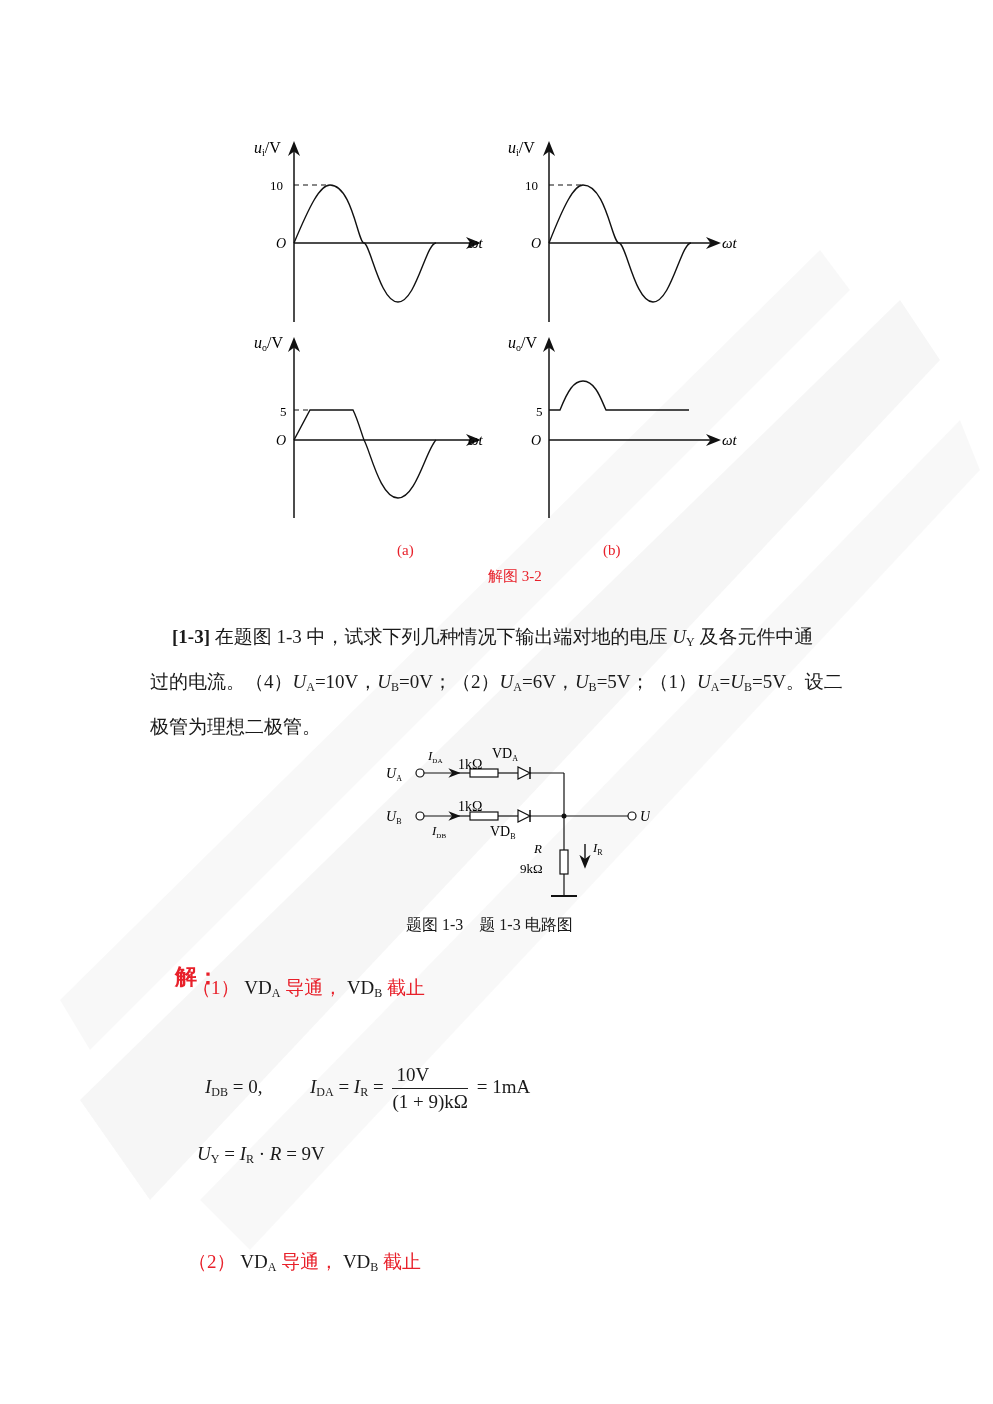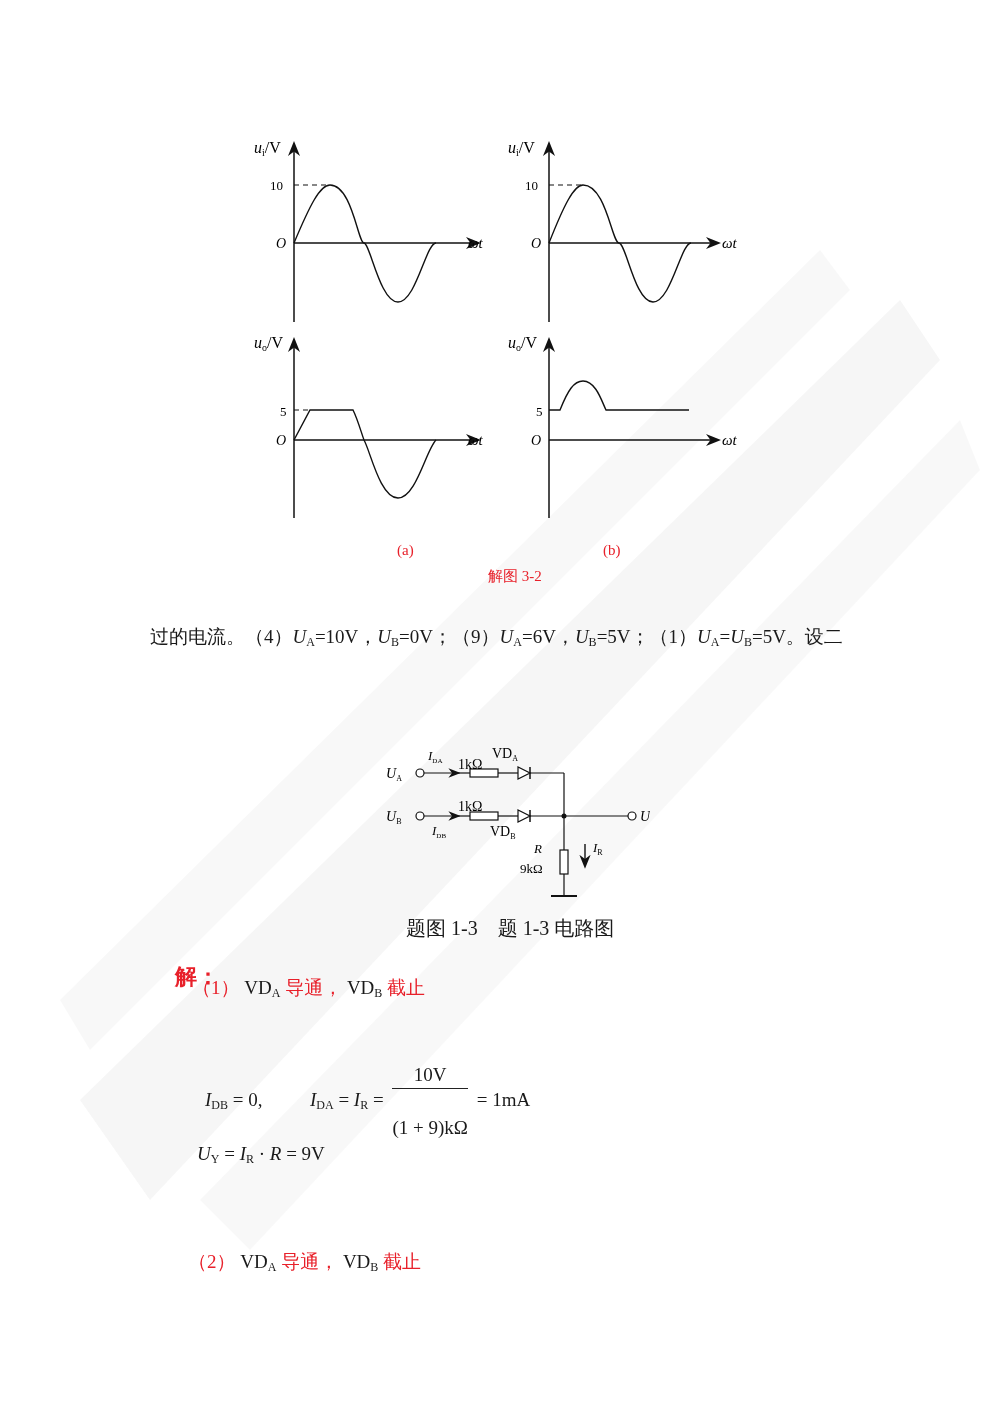--- a/index.html
+++ b/index.html
@@ -6,23 +6,23 @@
   body { width:993px; height:1404px; position:relative; overflow:hidden;
          font-family:"Liberation Serif","DejaVu Serif",serif; color:#1a1a1a; }
   .abs { position:absolute; }
   .red { color:#e8202a; }
   .watermark { position:absolute; left:0; top:0; width:993px; height:1404px; pointer-events:none; }
   .fig-label { font-size:15px; color:#e8202a; }
   .para { font-size:19px; line-height:39px; left:150px; width:700px; }
   .para i { font-style:italic; }
   sub.s { font-size:12px; vertical-align:-3px; }
   .eq { font-size:19px; }
-  .frac { display:inline-block; vertical-align:middle; text-align:center; margin:0 4px; }
+  .frac { display:inline-block; vertical-align:middle; text-align:left; margin:0 4px; }
   .frac .num { display:block; border-bottom:1.5px solid #222; padding:0 4px 2px; }
-  .frac .den { display:block; padding-top:2px;margin-top:26px; }
+  .frac .den { display:block; padding-top:2px; }
   svg text { font-family:"Liberation Serif","DejaVu Serif",serif; }
 </style>
 </head>
 <body>
 
 <svg class="watermark" viewBox="0 0 993 1404">
   <g opacity="0.55">
     <polygon points="80,1100 900,300 940,360 150,1200" fill="#efefef"></polygon>
     <polygon points="60,1000 820,250 850,290 90,1050" fill="#f3f3f3"></polygon>
     <polygon points="200,1200 960,420 980,470 250,1250" fill="#f4f4f4"></polygon>
@@ -78,23 +78,27 @@
     <text x="291" y="315" font-size="14" font-style="italic">O</text>
     <text x="482" y="315" font-size="15" font-style="italic">ωt</text>
   </g>
 </svg>
 
 <div class="abs fig-label" style="left:397px;top:542px">(a)</div>
 <div class="abs fig-label" style="left:603px;top:542px">(b)</div>
 <div class="abs fig-label" style="left:488px;top:567px">解图 3-2</div>
 
 <div class="abs para" style="top:617px">
+  <div style="padding-left:22px">
+    <b>[1-3]</b><span> 在题图 1-3 中，试求下列几种情况下输出端对地的电压 </span><i>U</i><sub class="s">Y</sub><span> 及各元件中通</span>
+  </div>
   <div>
-    <span>过的电流。（4）</span><i>U</i><sub class="s">A</sub><span>=10V，</span><i>U</i><sub class="s">B</sub><span>=0V；（9）</span><i>U</i><sub class="s">A</sub><span>=6V，</span><i>U</i><sub class="s">B</sub><span>=5V；（1）</span><i>U</i><sub class="s">A</sub><span>=</span><i>U</i><sub class="s">B</sub><span>=5V。设二</span>
+    <span>过的电流。（4）</span><i>U</i><sub class="s">A</sub><span>=10V，</span><i>U</i><sub class="s">B</sub><span>=0V；（2）</span><i>U</i><sub class="s">A</sub><span>=6V，</span><i>U</i><sub class="s">B</sub><span>=5V；（1）</span><i>U</i><sub class="s">A</sub><span>=</span><i>U</i><sub class="s">B</sub><span>=5V。设二</span>
   </div>
+  <div>极管为理想二极管。</div>
 </div>
 
 <svg class="abs" style="left:380px;top:740px" width="270" height="170">
   <defs>
     <marker id="arr2" markerWidth="10" markerHeight="8" refX="8" refY="4" orient="auto">
       <path d="M0,0 L10,4 L0,8 L3,4 Z" fill="#111"></path>
     </marker>
   </defs>
 
   <circle cx="40" cy="33" r="4" fill="#fff" stroke="#111" stroke-width="1.2"></circle>
@@ -130,21 +134,21 @@
   <text x="52" y="95" font-size="13" font-style="italic">I<tspan font-size="7" font-style="normal" dy="3">DB</tspan></text>
   <text x="78" y="29" font-size="14">1kΩ</text>
   <text x="78" y="71" font-size="14">1kΩ</text>
   <text x="112" y="18" font-size="14">VD<tspan font-size="8" dy="3">A</tspan></text>
   <text x="110" y="96" font-size="14">VD<tspan font-size="8" dy="3">B</tspan></text>
   <text x="240" y="81" font-size="14" font-style="italic" dx="20">U<tspan font-size="8" font-style="normal" dy="3">Y</tspan></text>
   <text x="154" y="113" font-size="13" font-style="italic">R</text>
   <text x="140" y="133" font-size="13">9kΩ</text>
   <text x="213" y="112" font-size="13" font-style="italic">I<tspan font-size="8" font-style="normal" dy="3">R</tspan></text>
 </svg>
-<div class="abs" style="left:406px;top:915px;font-size:20px">题图 1-3　题 1-3 电路图</div>
+<div class="abs" style="left:406px;top:915px;font-size:16px">题图 1-3　题 1-3 电路图</div>
 
 <div class="abs red" style="left:175px;top:962px;font-size:22px;font-weight:bold">解：</div>
 
 <div class="abs eq" style="left:192px;top:975px">
   <span class="red">（1）</span>
   <span>VD</span><sub class="s">A</sub>
   <span class="red">导通，</span>
   <span>VD</span><sub class="s">B</sub>
   <span class="red">截止</span>
 </div>

